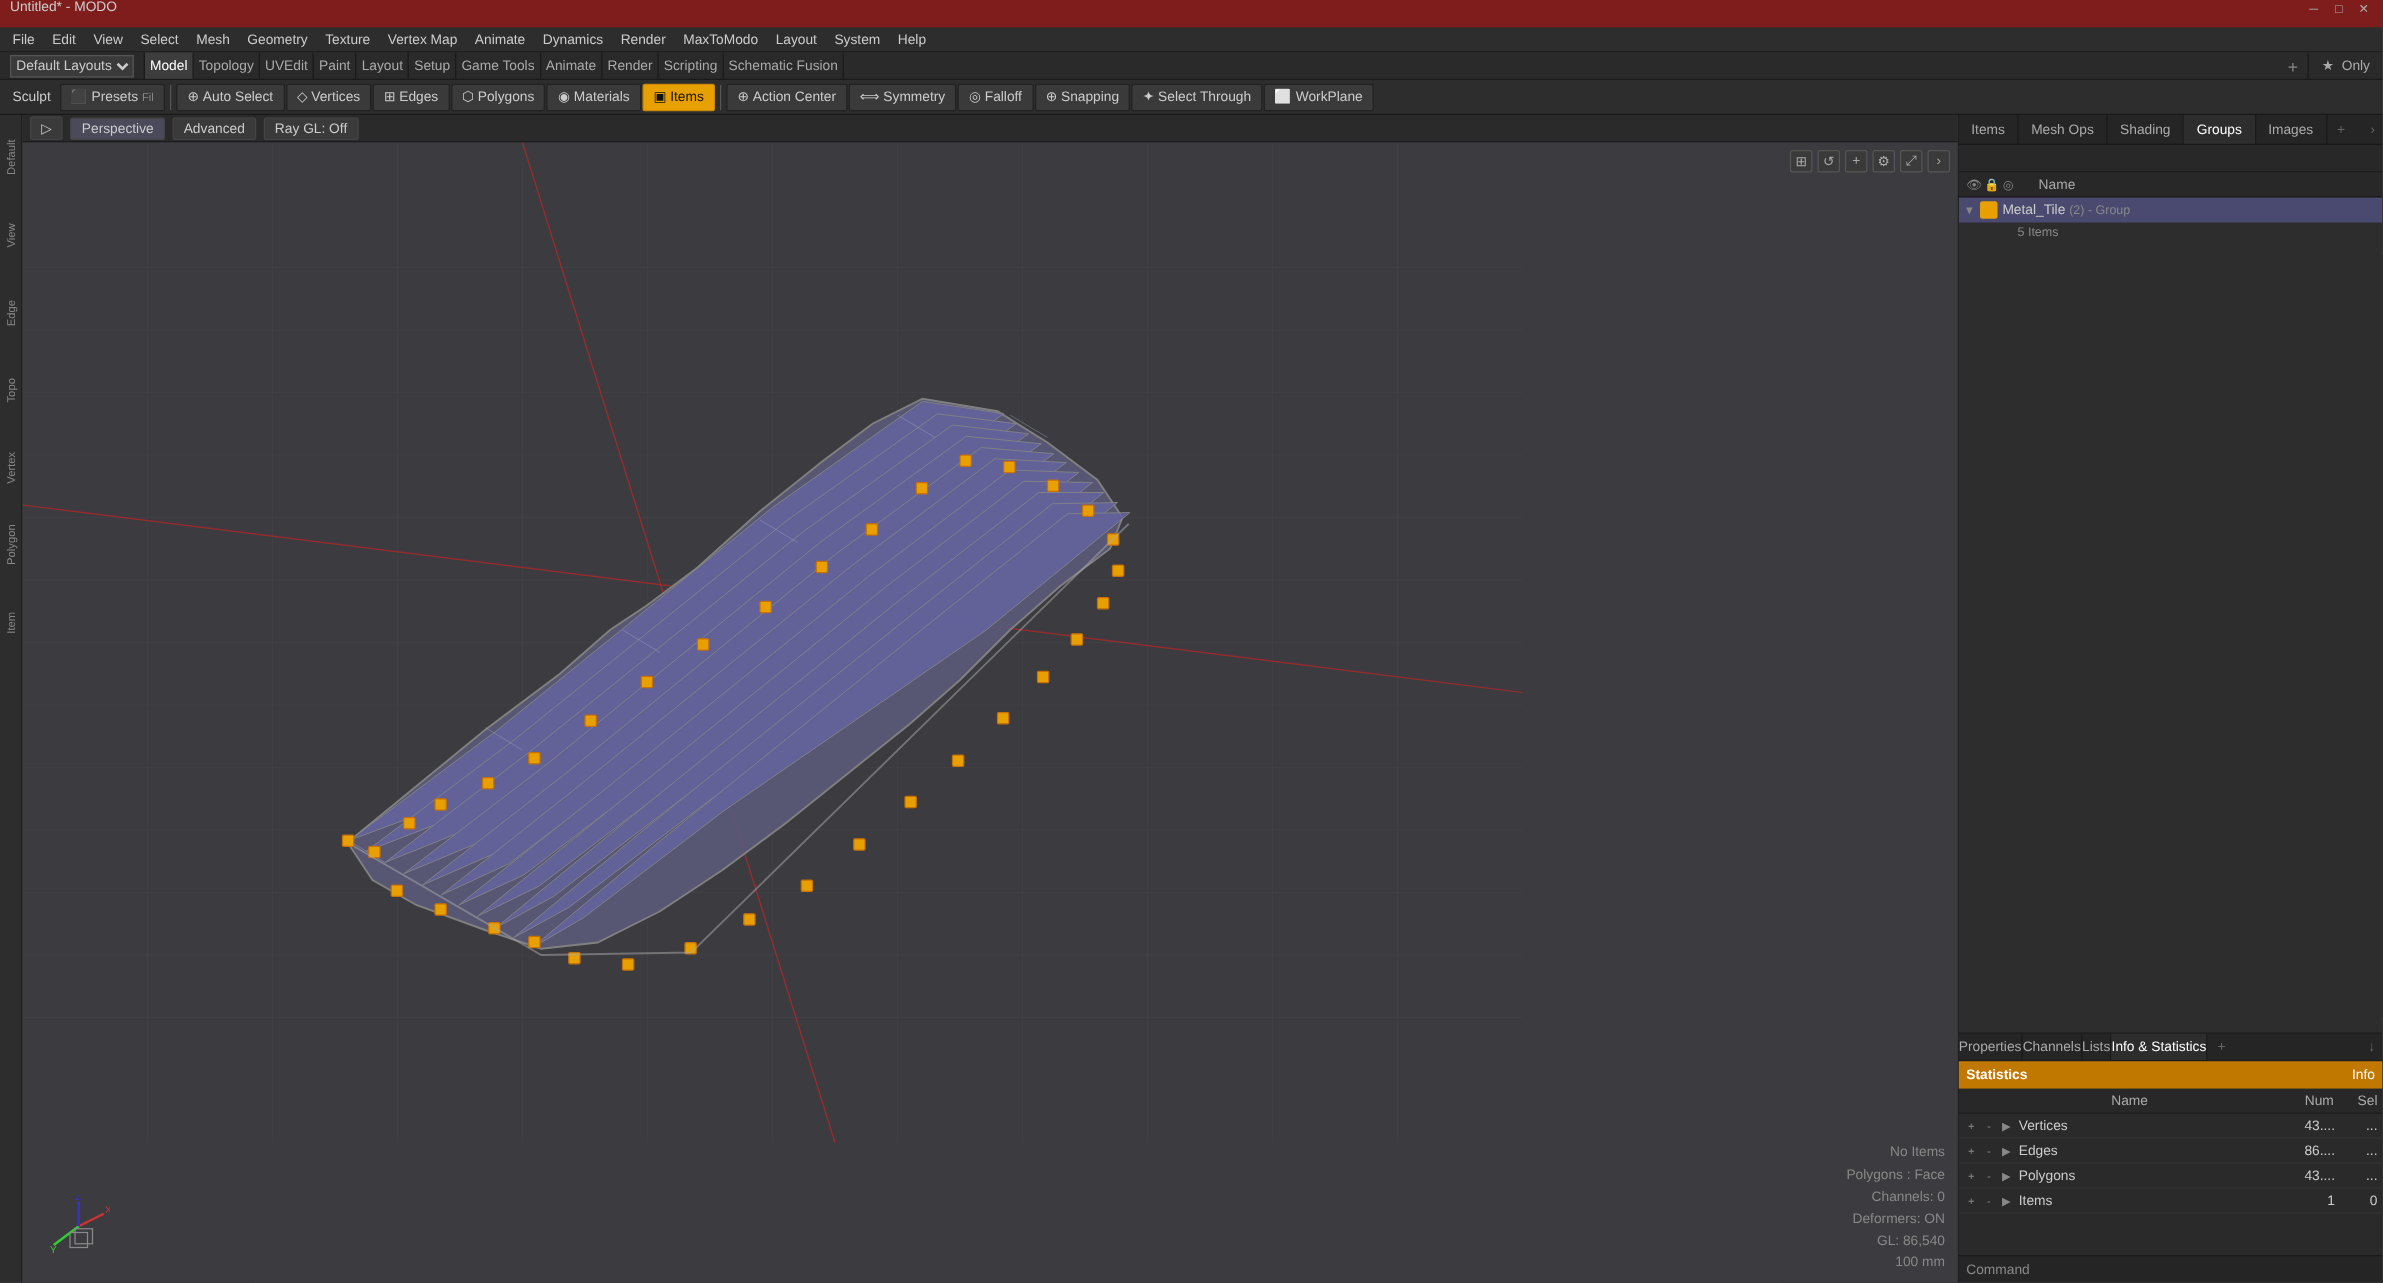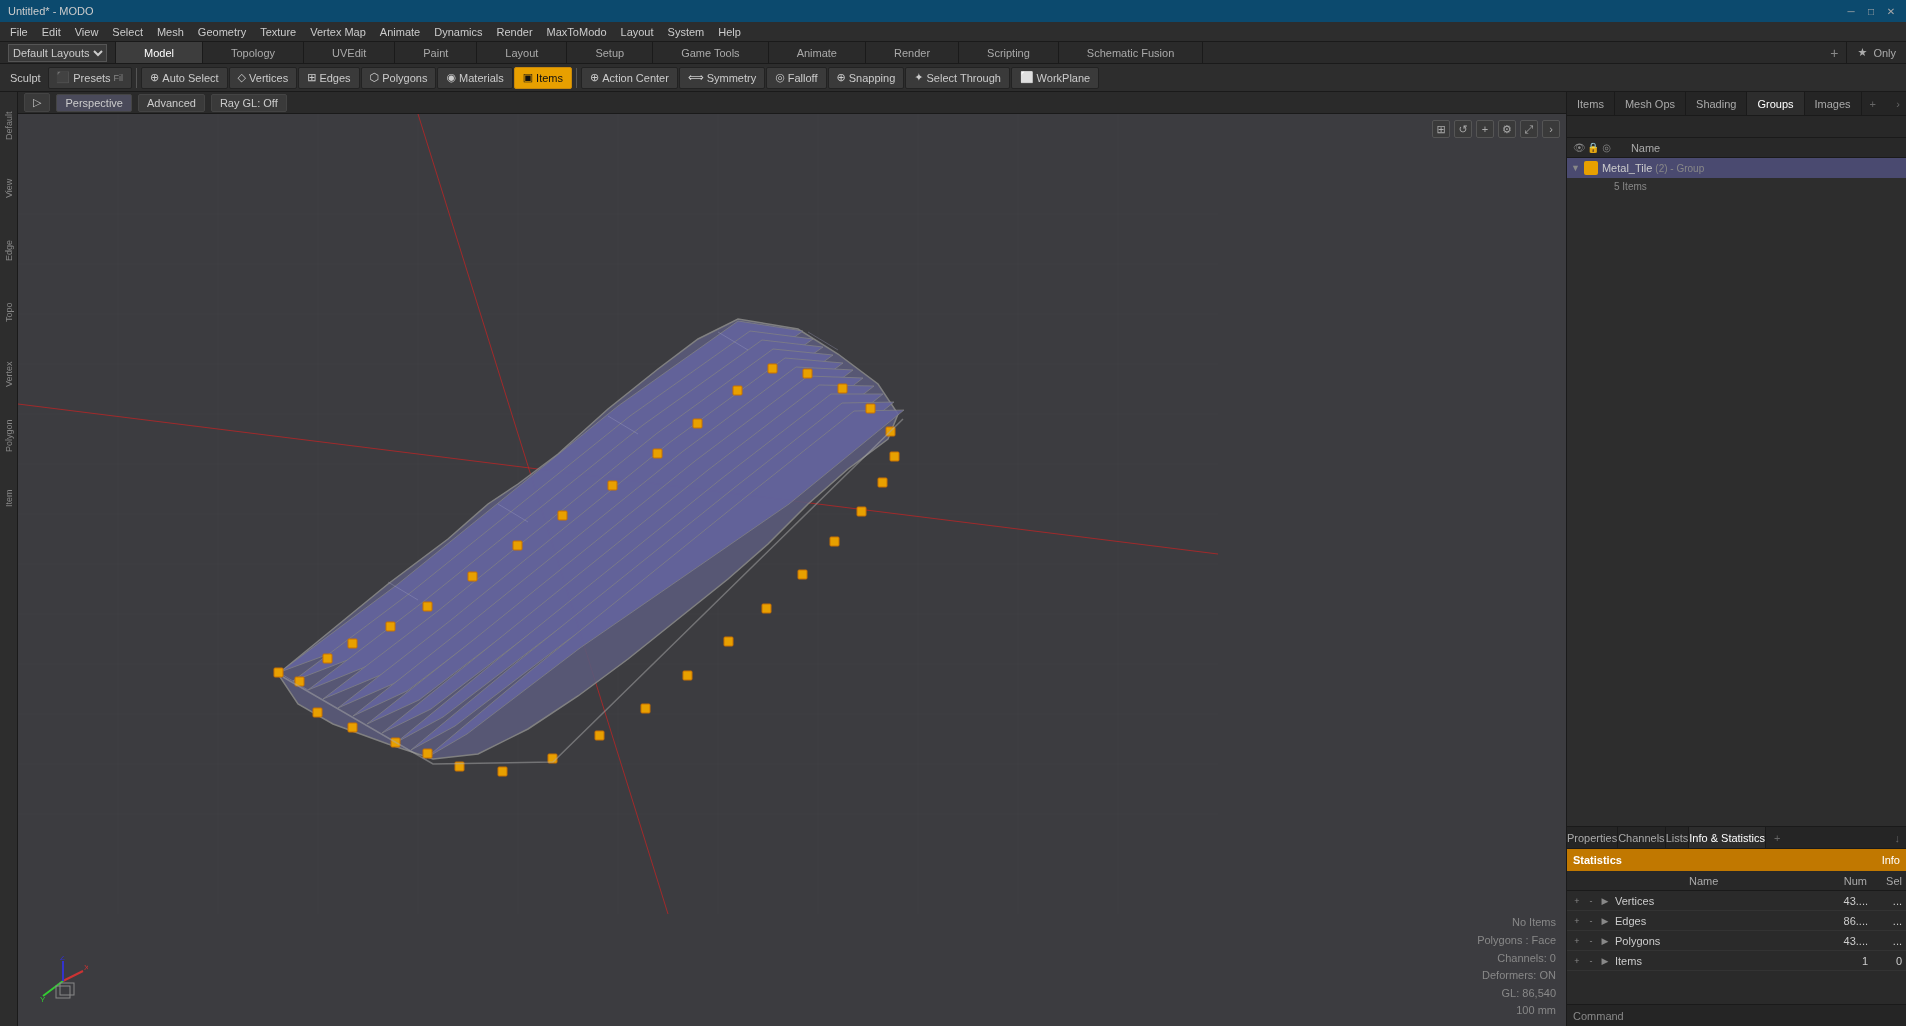--- a/index.html
+++ b/index.html
@@ -10,23 +10,22 @@
       font-family: 'Segoe UI', Arial, sans-serif;
       font-size: 11px;
       color: #cccccc;
       overflow: hidden;
       user-select: none;
     }
 
     
     #title-bar {
       height: 22px;
-      background: #0c4a6e;
-      display: flex;
-      align-items: center;
+      background: #7f1d1d;
+      display: flex;
       justify-content: space-between;
       padding: 0 8px;
       color: #cccccc;
     }
     #title-bar .title { font-size: 11px; }
     #title-bar .window-controls { display: flex; gap: 6px; }
     #title-bar .window-controls span {
       width: 14px; height: 14px;
       display: inline-flex; align-items: center; justify-content: center;
       cursor: pointer; font-size: 10px; color: #aaa;
@@ -51,21 +50,21 @@
 
     
     #mode-tabs {
       height: 22px;
       background: #2a2a2a;
       display: flex;
       align-items: stretch;
       border-bottom: 1px solid #1a1a1a;
     }
     #mode-tabs .tab {
-      padding: 0 28px;
+      padding: 0 4px;
       display: flex;
       align-items: center;
       cursor: pointer;
       font-size: 11px;
       color: #aaaaaa;
       border-right: 1px solid #1a1a1a;
       text-align: center;
     }
     #mode-tabs .tab.active { background: #3d3d3d; color: #ffffff; }
     #mode-tabs .spacer { flex: 1; }

